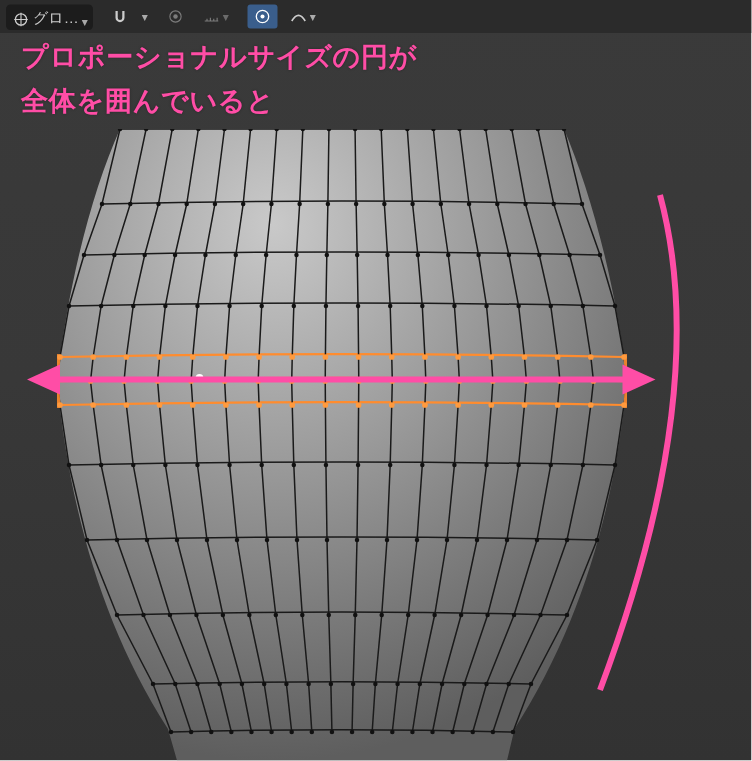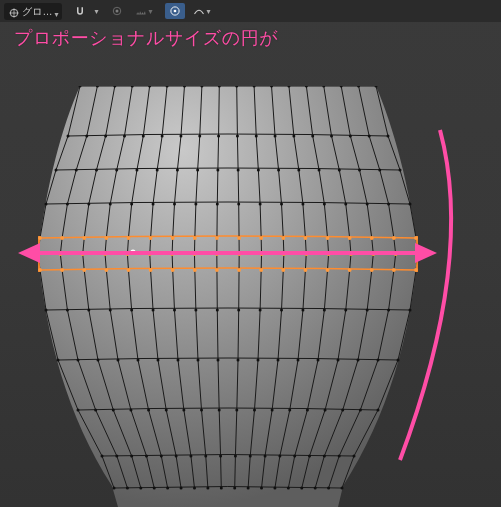--- a/index.html
+++ b/index.html
@@ -4,21 +4,21 @@
 <style>
 html,body{margin:0;padding:0;width:501px;height:507px;overflow:hidden;font-family:sans-serif}
 .viewport{position:relative;width:501px;height:507px;background:linear-gradient(180deg,#3a3a3a 0%,#383838 50%,#323232 100%)}
 .toolbar{position:absolute;top:0;left:0;right:0;height:22px;background:#2b2b2b;display:flex;align-items:center;padding:0 4px;gap:8px;font-size:10px;color:#ccc}
 .toolbar .group{display:flex;align-items:center;gap:4px}
 .toolbar .btn{display:flex;align-items:center;justify-content:center;height:16px;padding:0 4px;border-radius:2px;color:#ccc}
 .toolbar .btn.active{background:#3a5e8c;color:#fff}
 .toolbar .dropdown{display:flex;align-items:flex-end;gap:2px;background:#1c1c1c;border-radius:3px;padding:1px 4px;height:15px}
 .toolbar .chev{font-size:8px;opacity:.8}
 .toolbar svg{width:12px;height:12px}
-.annotation{position:absolute;left:14px;top:24px;color:#ff4da6;font-weight:400;font-size:18px;line-height:1.6;text-shadow:0 0 2px rgba(0,0,0,.3);letter-spacing:.5px;white-space:nowrap}
+.annotation{position:absolute;left:14px;top:24px;color:#ff4da6;font-weight:700;font-size:18px;line-height:1.6;text-shadow:0 0 2px rgba(0,0,0,.3);letter-spacing:.5px;white-space:nowrap}
 .mesh{position:absolute;left:38px;top:86px;width:380px;height:421px}
 .arrow-overlay{position:absolute;left:0;top:0;width:501px;height:507px;pointer-events:none}
 </style>
 </head>
 <body>
 
 <div class="viewport">
 
   <div class="toolbar">
     <div class="group">
@@ -338,20 +338,21 @@
         <circle cx="340" cy="324" r="1.5" fill="#111"></circle>
         <circle cx="316" cy="370" r="1.5" fill="#111"></circle>
         <circle cx="304" cy="402" r="1.5" fill="#111"></circle>
       </g>
 
     <circle cx="95" cy="166" r="2.6" fill="#ffffff"></circle>
   </svg>
 
   <div class="annotation">
     <div>プロポーショナルサイズの円が</div>
+    <div>全体を囲んでいると</div>
   </div>
 
   <svg class="arrow-overlay" viewBox="0 0 501 507">
 
     <line x1="35" y1="253" x2="420" y2="253" stroke="#ff4da6" stroke-width="4"></line>
     <polygon points="18,253 40,243 40,263" fill="#ff4da6"></polygon>
     <polygon points="437,253 415,243 415,263" fill="#ff4da6"></polygon>
 
     <path d="M440 130 Q475 260 400 460" stroke="#ff4da6" stroke-width="4" fill="none"></path>
   </svg>

